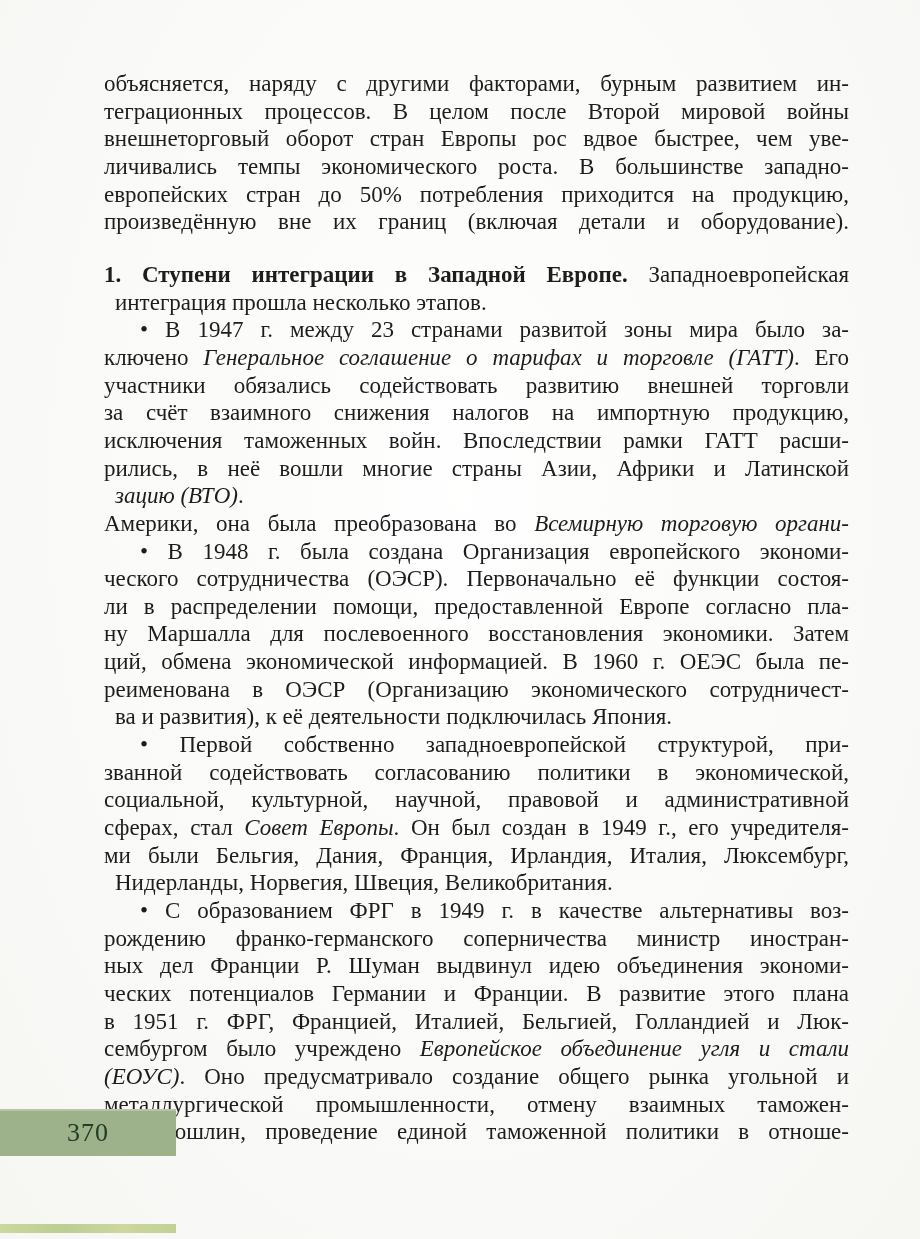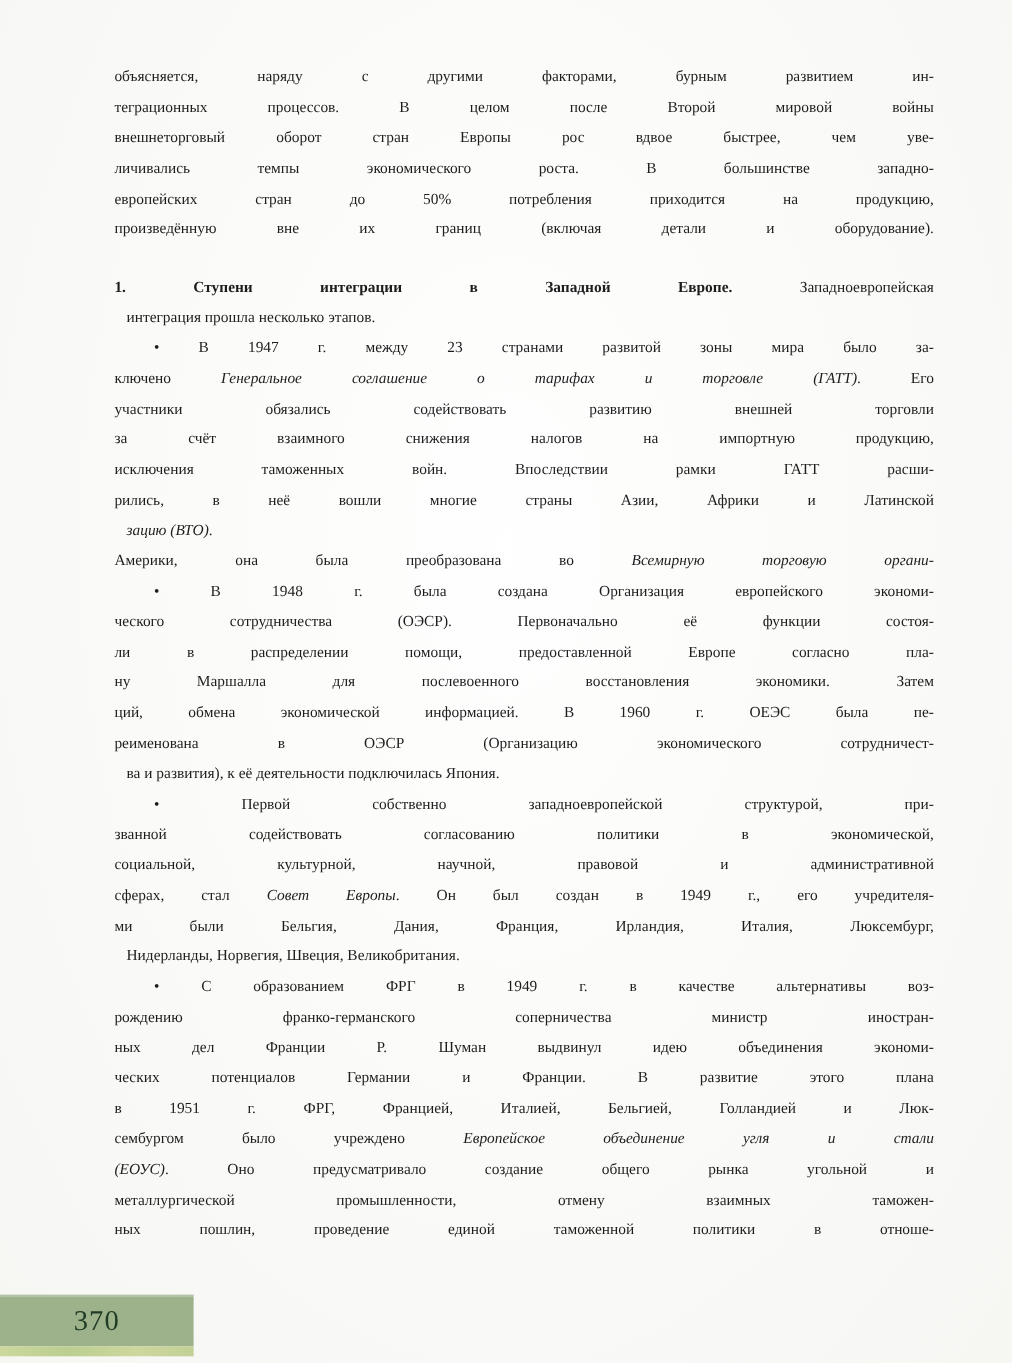--- a/index.html
+++ b/index.html
@@ -11,42 +11,42 @@
   }
   .page {
     position: relative;
     width: 920px; height: 1239px;
     background:
       radial-gradient(ellipse at 50% 40%, rgba(255,255,255,0.9), rgba(240,240,236,0.45)),
       #fbfbf9;
   }
   .text-column {
     position: absolute;
-    left: 104px; top: 57px;
+    left: 104px; top: 70px;
     width: 745px;
     color: #1d1d1d;
-    font-size: 14px;
+    font-size: 23px;
     line-height: 27.65px;
   }
   .para { margin: 0; }
   .para.gap { margin-top: 25px; }
   .line {
     text-align: justify;
     text-align-last: justify;
     text-justify: inter-word;
     white-space: normal;
   }
   .line.lastline { text-align-last: left; margin-left: 11px; }
   .line.ind { text-indent: 36px; }
   .seg-r { font-style: normal; font-weight: normal; }
   .seg-i { font-style: italic; }
   .seg-b { font-weight: bold; }
   .pagenum-box {
     position: absolute;
-    left: 0; top: 1177px;
+    left: 0; top: 1109px;
     width: 176px; height: 47px;
     background: #9db28b;
     box-shadow: inset 0 2px 0 rgba(255,255,255,0.25);
     display: flex; align-items: center; justify-content: center;
   }
   .pagenum {
     font-size: 26px;
     color: #223d26;
     letter-spacing: 1px;
   }

